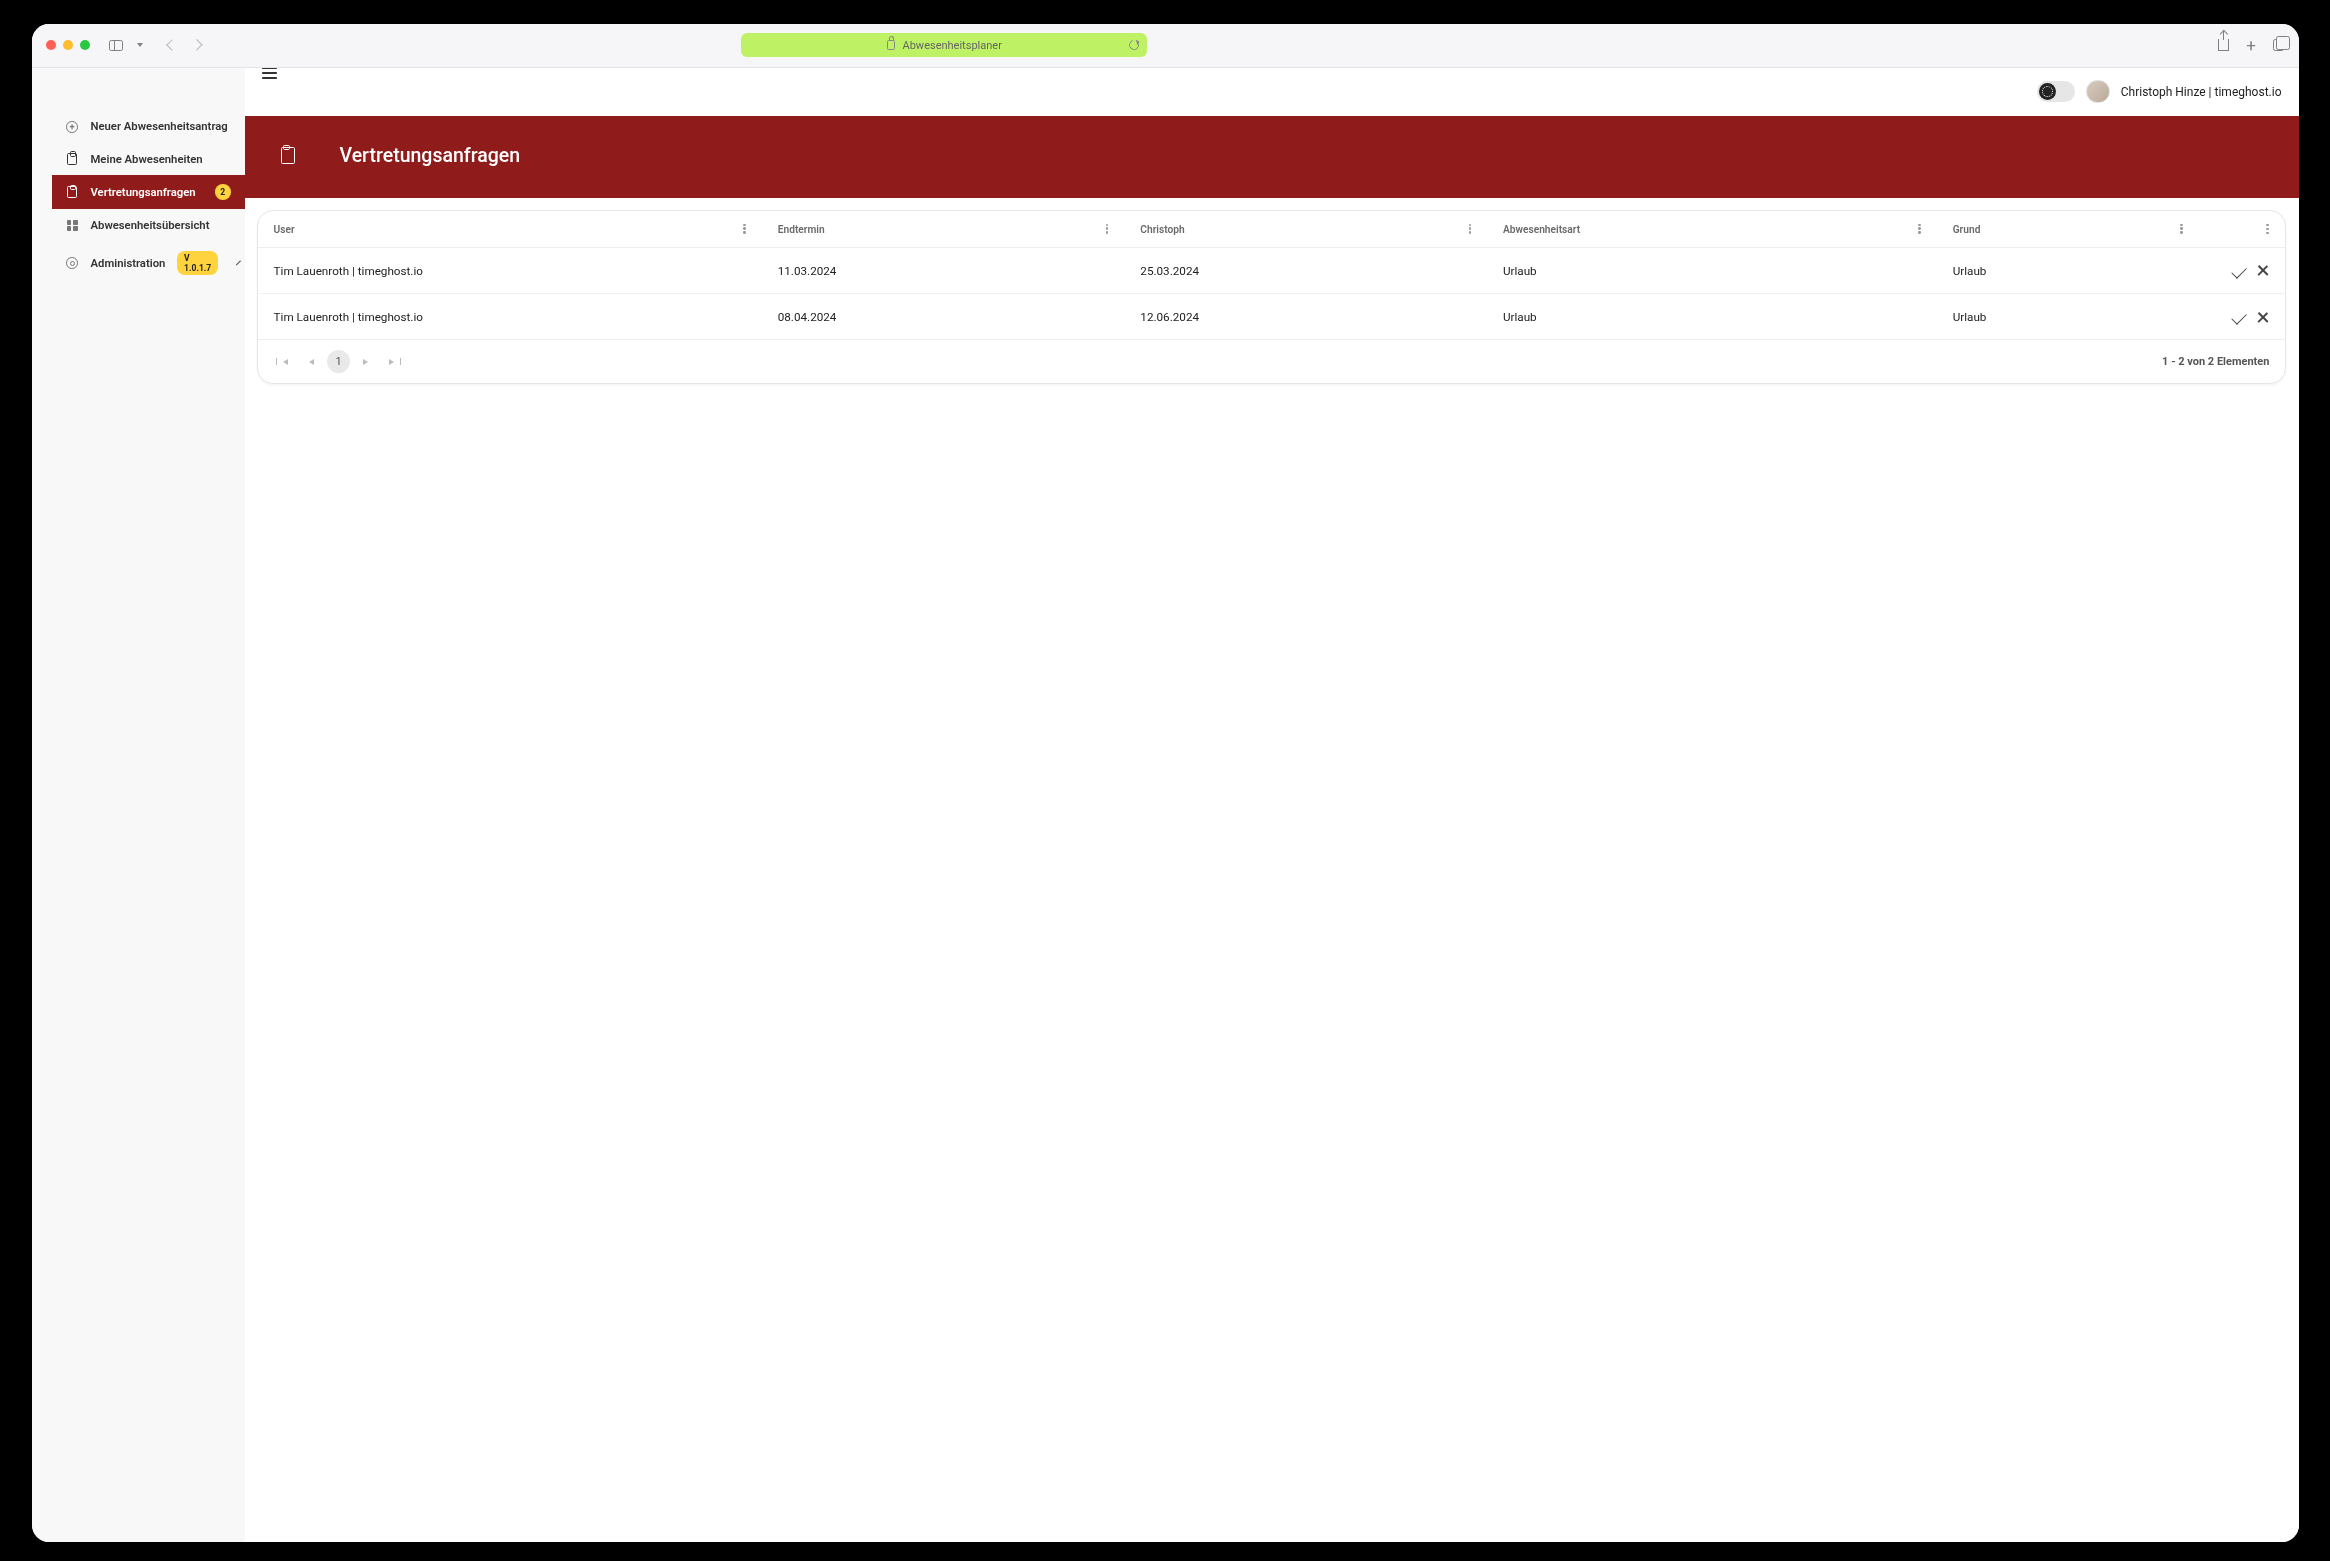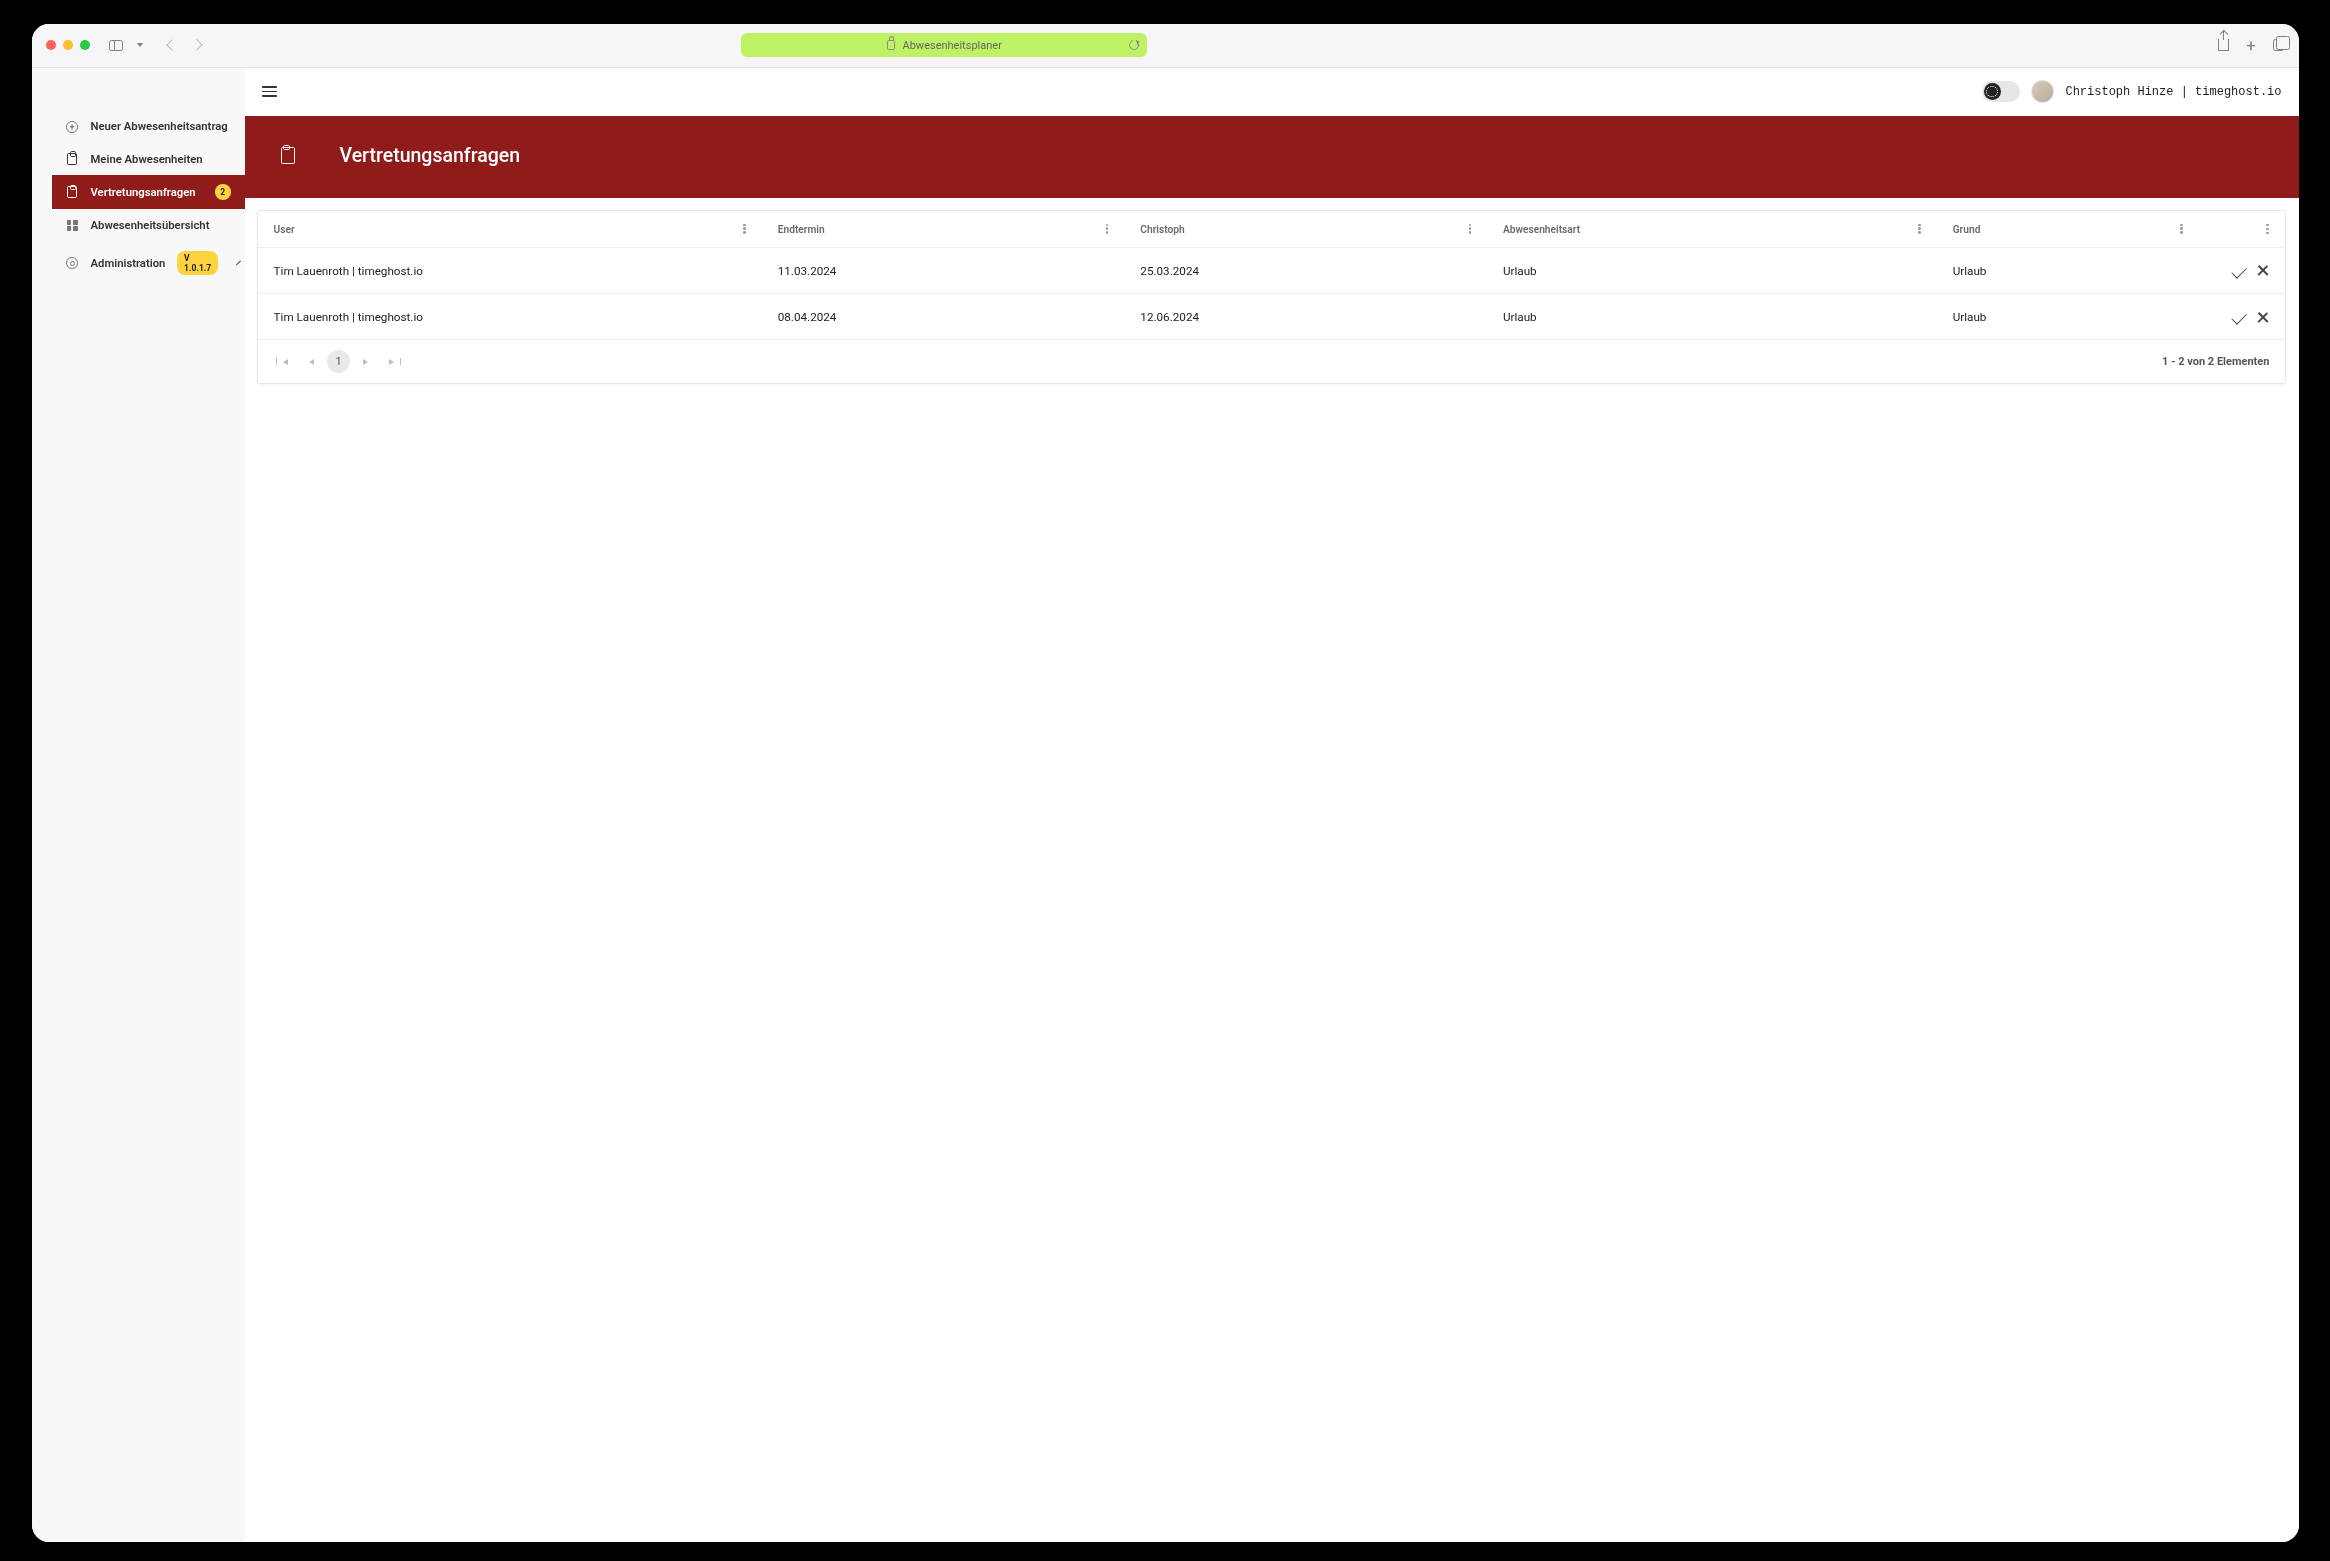--- a/index.html
+++ b/index.html
@@ -73,35 +73,35 @@
   .clipboard::before{content:"";position:absolute;top:-2.3px;left:1.6px;width:4.7px;height:3.1px;border:1.2px solid currentColor;border-radius:1.6px;background:inherit;}
   .grid-ico{width:11px;height:11px;display:grid;grid-template:1fr 1fr/1fr 1fr;gap:1.6px;}
   .grid-ico span{background:#777;border-radius:0.8px;}
   .gear-ico{width:11.7px;height:11.7px;border:1.2px solid #777;border-radius:50%;position:relative;}
   .gear-ico::before{content:"";position:absolute;inset:2.3px;border:1.2px solid #777;border-radius:50%;}
   .badge{background:#ffd33d;color:#222;font-size:8.6px;font-weight:700;border-radius:7.8px;padding:2.3px 7px;margin-left:auto;}
   .badge.round{min-width:15.6px;height:15.6px;padding:0;display:flex;align-items:center;justify-content:center;border-radius:50%;}
   .chevron-r{width:5.5px;height:5.5px;border-top:1.6px solid #555;border-right:1.6px solid #555;transform:rotate(45deg);margin-left:7.8px;}
 
   .main{flex:1;background:#fff;display:flex;flex-direction:column;min-width:0;}
-  .topbar{height:48px;display:flex;align-items:center;padding:0 17px;gap:8px;font-family:Liberation Mono, monospace;}
+  .topbar{height:48px;display:flex;padding:0 17px;gap:8px;}
   .hamburger{width:15.6px;height:11px;display:flex;flex-direction:column;justify-content:space-between;cursor:pointer;}
   .hamburger span{height:1.6px;background:#333;border-radius:0.8px;}
   .topbar-right{margin-left:auto;display:flex;align-items:center;gap:11px;}
   .theme-toggle{width:38px;height:20.3px;background:#e6e6e6;border-radius:10.2px;position:relative;cursor:pointer;}
   .theme-knob{position:absolute;left:1.6px;top:1.6px;width:17px;height:17px;background:#222;border-radius:50%;display:flex;align-items:center;justify-content:center;}
   .theme-knob::before{content:"";width:9.4px;height:9.4px;border:1.6px dotted #fff;border-radius:50%;}
   .avatar{width:23.5px;height:23.5px;border-radius:50%;background:linear-gradient(135deg,#d8ccc0,#b9a896);border:0.8px solid #ddd;}
   .user-name{font-size:12px;color:#222;}
 
   .hero{background:#8f1b1b;color:#fff;padding:28px 36px 31px;display:flex;align-items:center;gap:45px;}
   .hero .clipboard{border-color:#fff;width:14px;height:17px;}
   .hero h1{font-size:19.5px;font-weight:500;}
 
-  .card{margin:12.5px;border:0.8px solid #e6e6e6;border-radius:3px;background:#fff;box-shadow:0 1.6px 2.3px rgba(0,0,0,.04);}
+  .card{margin:12.5px;border:0.8px solid #e6e6e6;border-radius:16px;background:#fff;box-shadow:0 1.6px 2.3px rgba(0,0,0,.04);}
   table{width:100%;border-collapse:collapse;}
   thead th{text-align:left;font-size:10.2px;font-weight:600;color:#6a6a6a;padding:12.5px 15.6px;border-bottom:0.8px solid #eee;position:relative;}
   .col-menu{width:3.1px;display:inline-flex;flex-direction:column;gap:1.6px;float:right;cursor:pointer;}
   .col-menu span{width:2.3px;height:2.3px;background:#9a9a9a;border-radius:50%;}
   tbody td{padding:15.6px;font-size:11.7px;color:#222;border-bottom:0.8px solid #f1f1f1;vertical-align:middle;}
   tbody tr:last-child td{border-bottom:none;}
   .row-actions{display:flex;gap:11px;justify-content:flex-end;align-items:center;}
   .check-ico{width:14px;height:7.8px;border-left:1.8px solid #444;border-bottom:1.8px solid #444;transform:rotate(-45deg);cursor:pointer;}
   .x-ico{width:12.5px;height:12.5px;position:relative;cursor:pointer;}
   .x-ico::before,.x-ico::after{content:"";position:absolute;left:5.5px;top:0;width:1.8px;height:12.5px;background:#444;}

